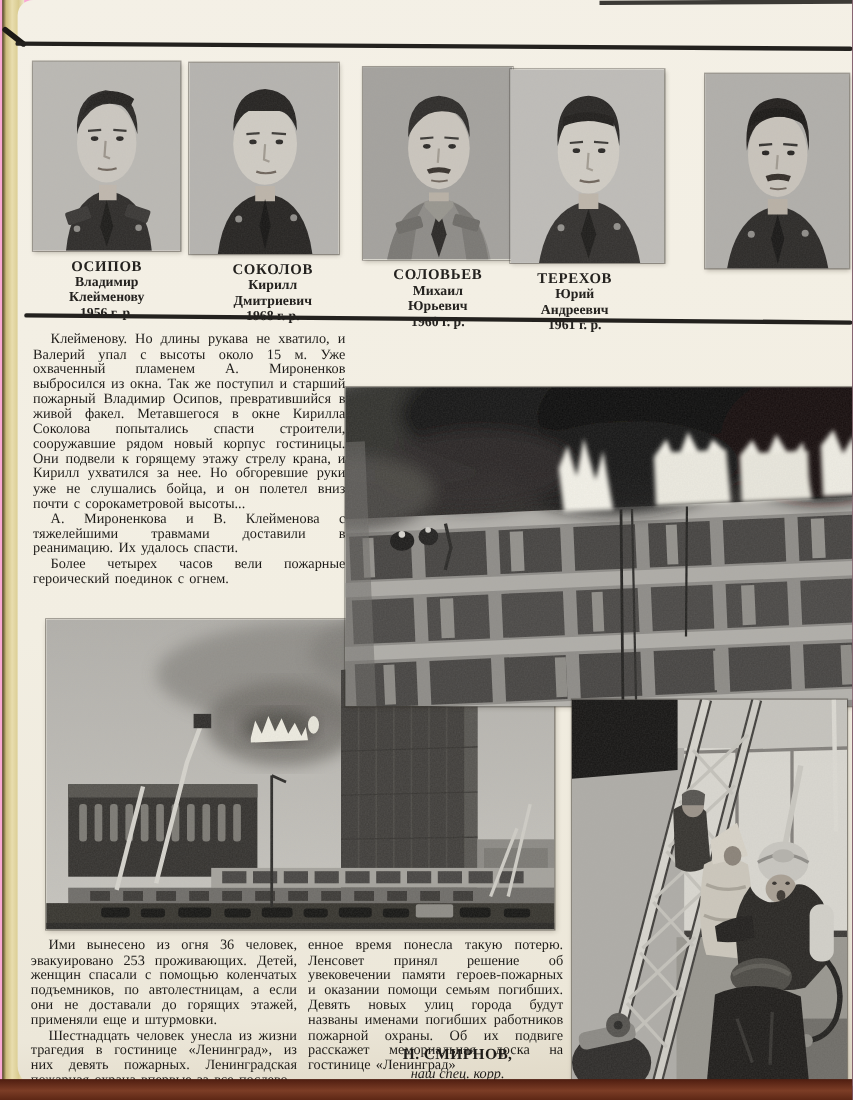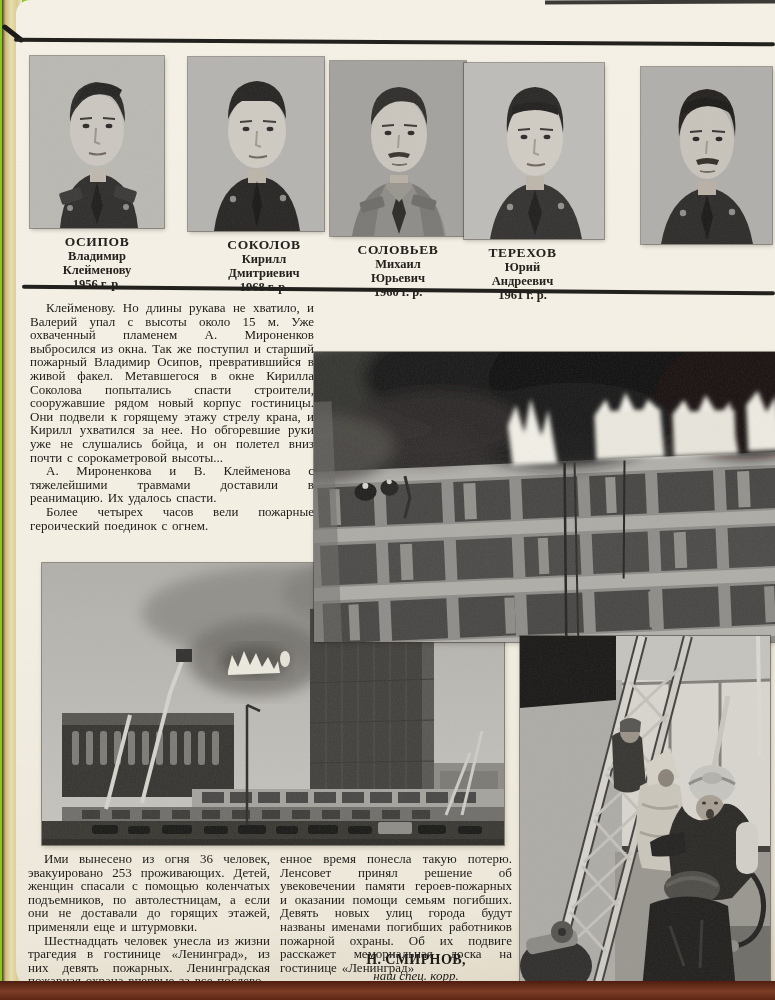--- a/index.html
+++ b/index.html
@@ -1,17 +1,17 @@
 <!DOCTYPE html>
 <html lang="ru"><head>
 <meta charset="utf-8">
 <style>
   html,body{margin:0;padding:0;background:#15110d;}
   #scene{position:relative;width:775px;height:1000px;overflow:hidden;
-         background:#84cc16;font-family:"Liberation Serif","DejaVu Serif",serif;}
+         background:#f9a8d4;font-family:"Liberation Serif","DejaVu Serif",serif;}
   
   .page-edges{position:absolute;left:2px;top:0;width:20px;height:992px;
     background:linear-gradient(90deg,#4a3f22 0%,#cdbc7e 18%,#e8ddae 45%,#d9cb90 75%,#efe8cf 100%);
     border-radius:0 0 0 10px;}
   .page{position:absolute;left:16px;top:0;width:759px;height:987px;
     background:linear-gradient(175deg,#f4f0e6 0%,#f2eee2 55%,#ece7d9 90%,#ddd5c2 100%);
     border-radius:14px 0 0 18px;}
   .table-bar{position:absolute;left:0;top:981px;width:775px;height:19px;
     background:linear-gradient(180deg,#4e1d10 0%,#7c3d26 55%,#5d2715 100%);}
   .top-hairline{position:absolute;left:545px;top:0;width:230px;height:4px;background:#3c3a36;transform:rotate(-.3deg);}
@@ -76,21 +76,21 @@
       <rect width="134" height="172" filter="url(#gp1)" opacity=".3"></rect>
     </svg>
     <figcaption>
       <div class="surname">ОСИПОВ</div>
       <div class="cap-line">Владимир</div>
       <div class="cap-line">Клейменову</div>
       <div class="cap-line">1956 г. р.</div>
     </figcaption>
   </figure>
 
-  <figure style="left:188px;top:57px;width:152px;">
+  <figure style="left:172px;top:57px;width:152px;">
     <svg width="136" height="174" viewBox="0 0 136 174">
       <defs>
           <filter id="gp2">
             <feTurbulence type="fractalNoise" baseFrequency="0.8" numOctaves="2" stitchTiles="stitch"></feTurbulence>
             <feColorMatrix type="matrix" values="0 0 0 0 .46 0 0 0 0 .45 0 0 0 0 .43 0 0 0 .4 0"></feColorMatrix>
           </filter>
         </defs>
       <rect width="136" height="174" fill="#b6b4b0"></rect>
       <path d="M26 174 Q32 128 62 120 L76 120 Q106 128 112 174 Z" fill="#262422"></path>
       <path d="M60 112 L60 126 L78 126 L78 112 Z" fill="#bdb5aa"></path>

